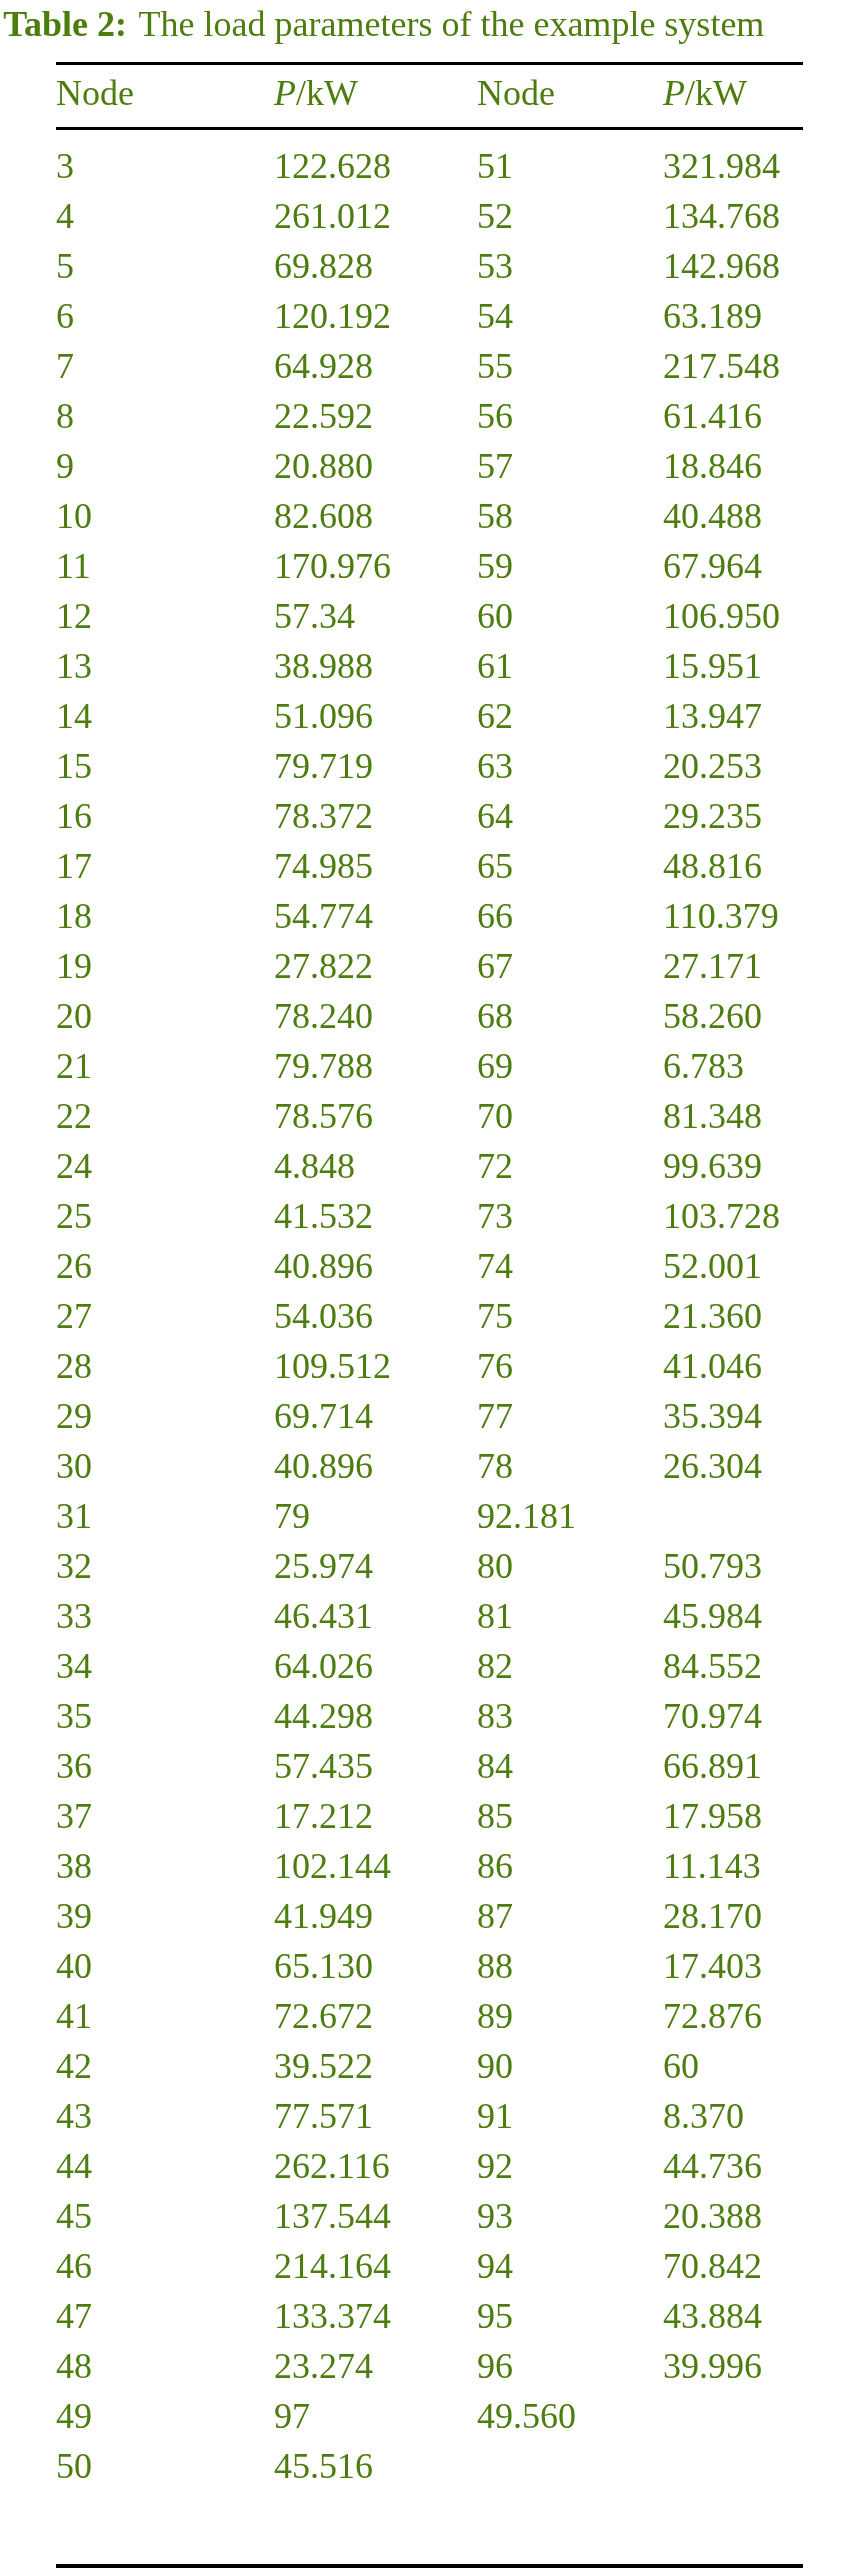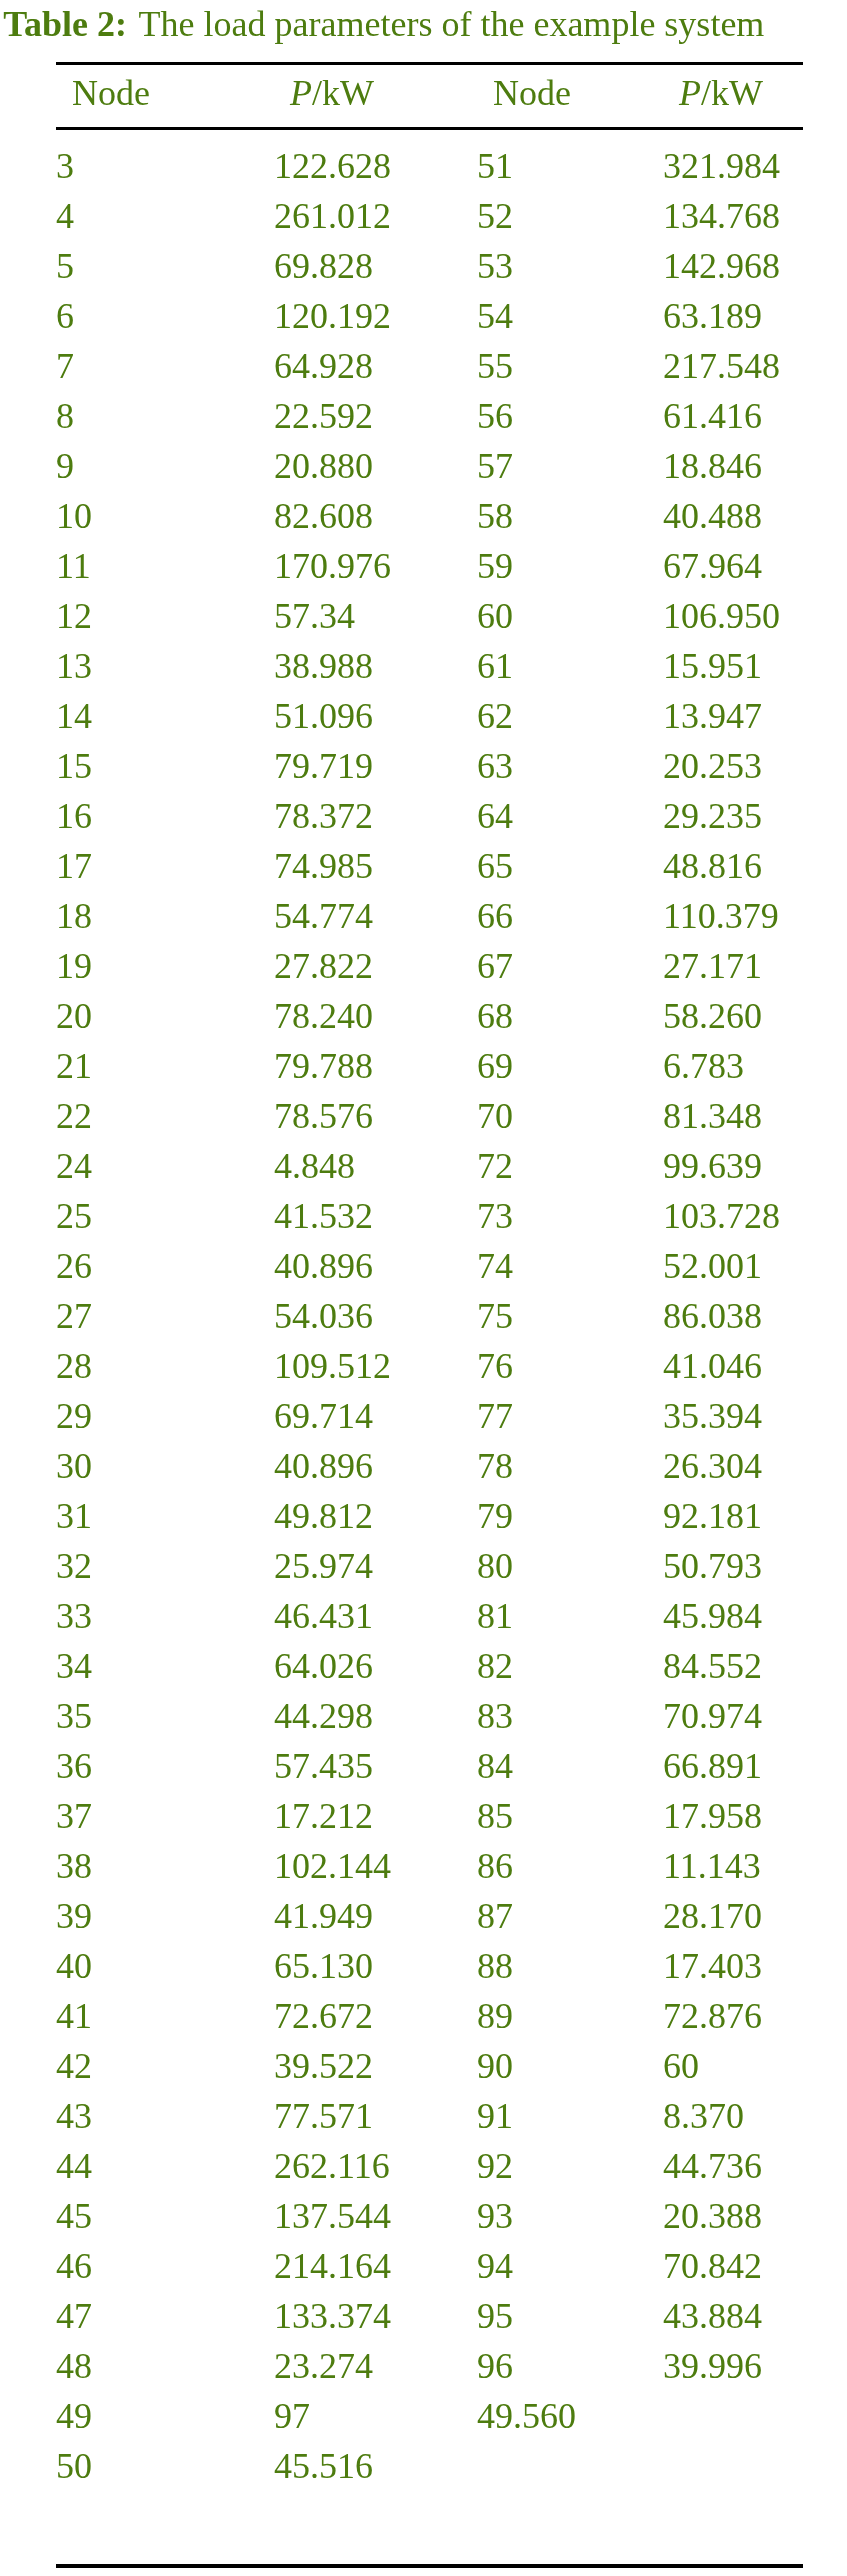--- a/index.html
+++ b/index.html
@@ -34,21 +34,20 @@
     display:grid;
     grid-template-columns:218px 203px 186px 139px;
   }
   .header-row{
     position:absolute;
     left:56px;
     top:73px;
     width:747px;
     font-size:36px;
     line-height:41px;
-    margin-left:16px;
   }
   .tbody{
     position:absolute;
     left:56px;
     top:141px;
     width:747px;
     font-size:36px;
   }
   .trow{height:50px;line-height:50px;}
   .cell{display:block;text-align:left;overflow:visible;white-space:nowrap;}
@@ -209,21 +208,21 @@
       <div class="trow">
         <span class="cell">26</span>
         <span class="cell">40.896</span>
         <span class="cell">74</span>
         <span class="cell">52.001</span>
       </div>
       <div class="trow">
         <span class="cell">27</span>
         <span class="cell">54.036</span>
         <span class="cell">75</span>
-        <span class="cell">86.038</span>
+        <span class="cell">21.360</span>
       </div>
       <div class="trow">
         <span class="cell">28</span>
         <span class="cell">109.512</span>
         <span class="cell">76</span>
         <span class="cell">41.046</span>
       </div>
       <div class="trow">
         <span class="cell">29</span>
         <span class="cell">69.714</span>
@@ -231,21 +230,20 @@
         <span class="cell">35.394</span>
       </div>
       <div class="trow">
         <span class="cell">30</span>
         <span class="cell">40.896</span>
         <span class="cell">78</span>
         <span class="cell">26.304</span>
       </div>
       <div class="trow">
         <span class="cell">31</span>
-        <span class="cell">49.812</span>
         <span class="cell">79</span>
         <span class="cell">92.181</span>
       </div>
       <div class="trow">
         <span class="cell">32</span>
         <span class="cell">25.974</span>
         <span class="cell">80</span>
         <span class="cell">50.793</span>
       </div>
       <div class="trow">

